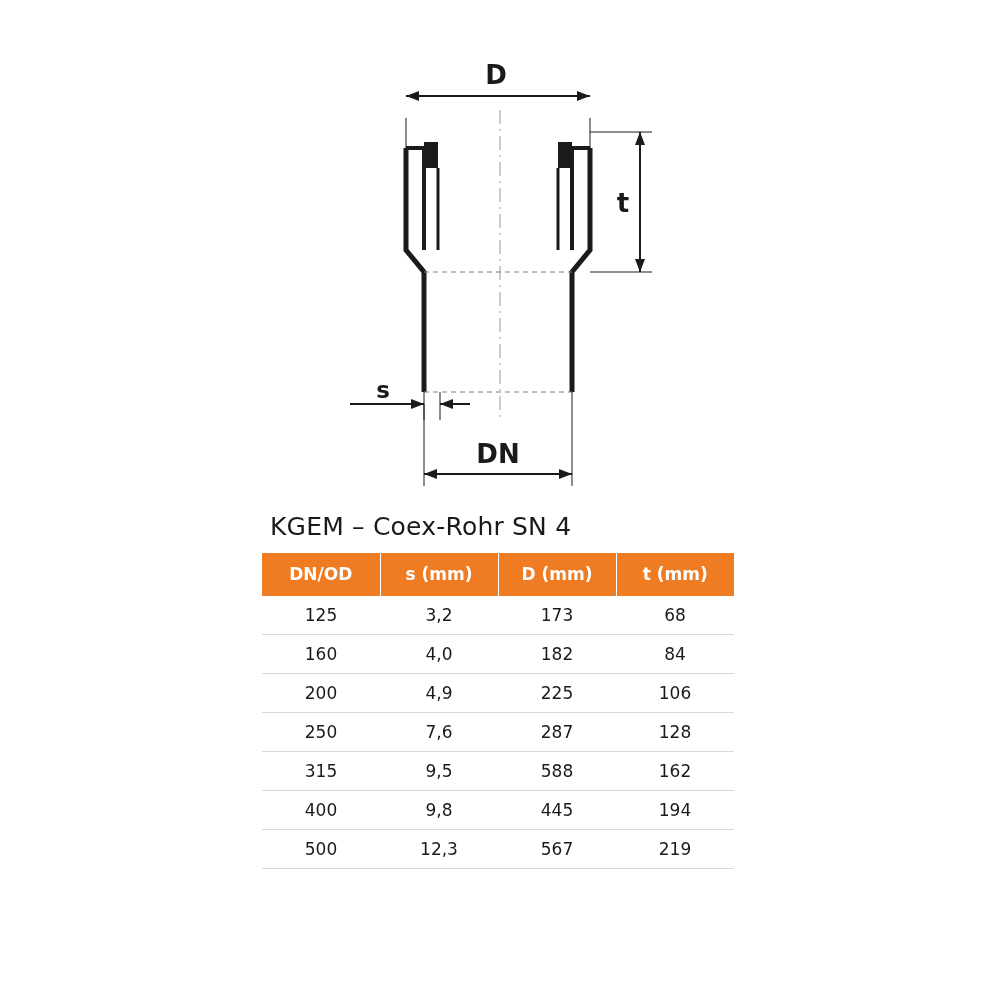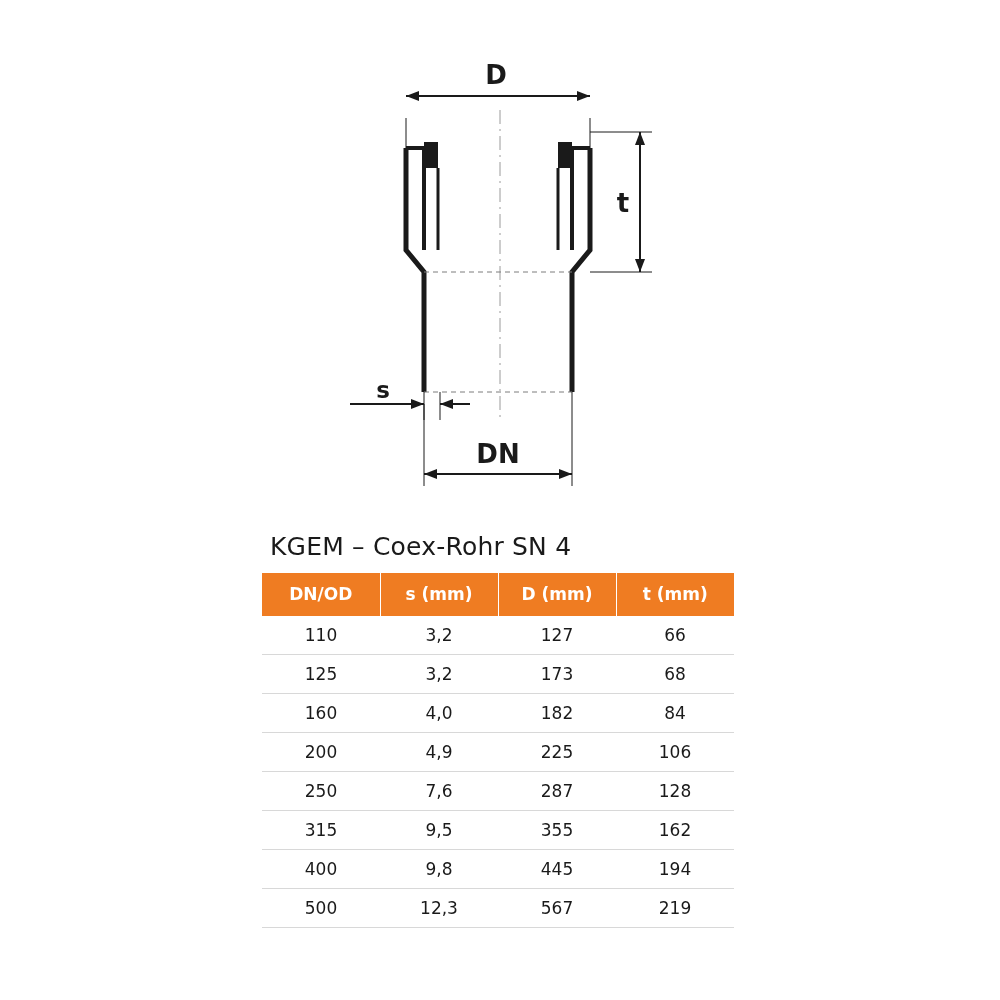--- a/index.html
+++ b/index.html
@@ -22,21 +22,21 @@
     left: 0;
     top: 0;
     width: 1000px;
     height: 510px;
   }
 
   
   #table-area {
     position: absolute;
     left: 262px;
-    top: 532px;
+    top: 512px;
     width: 476px;
   }
 
   #table-title {
     font-size: 25px;
     font-weight: 400;
     color: #1a1a1a;
     letter-spacing: 0.2px;
     margin: 0 0 12px 8px;
     white-space: nowrap;
@@ -158,26 +158,20 @@
     <thead>
       <tr>
         <th class="first">DN/OD</th>
         <th class="mid">s (mm)</th>
         <th class="mid">D (mm)</th>
         <th>t (mm)</th>
       </tr>
     </thead>
     <tbody>
       <tr class="row">
-        <td>110</td>
-        <td>3,2</td>
-        <td>127</td>
-        <td>66</td>
-      </tr>
-      <tr class="row">
         <td>125</td>
         <td>3,2</td>
         <td>173</td>
         <td>68</td>
       </tr>
       <tr class="row">
         <td>160</td>
         <td>4,0</td>
         <td>182</td>
         <td>84</td>
@@ -190,21 +184,21 @@
       </tr>
       <tr class="row">
         <td>250</td>
         <td>7,6</td>
         <td>287</td>
         <td>128</td>
       </tr>
       <tr class="row">
         <td>315</td>
         <td>9,5</td>
-        <td>355</td>
+        <td>588</td>
         <td>162</td>
       </tr>
       <tr class="row">
         <td>400</td>
         <td>9,8</td>
         <td>445</td>
         <td>194</td>
       </tr>
       <tr class="row">
         <td>500</td>

